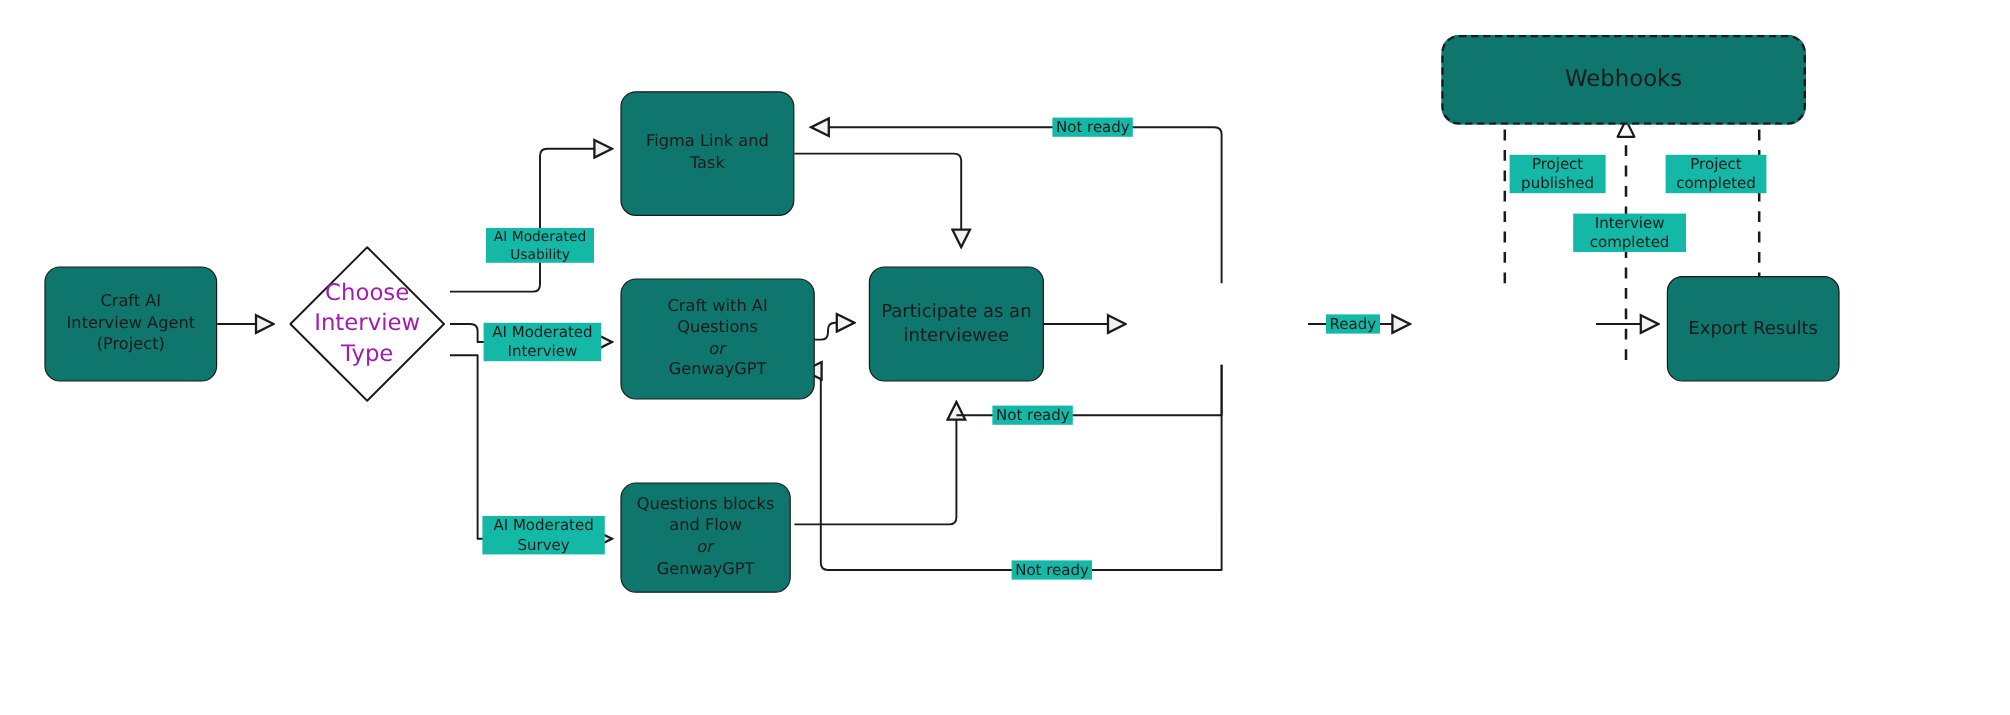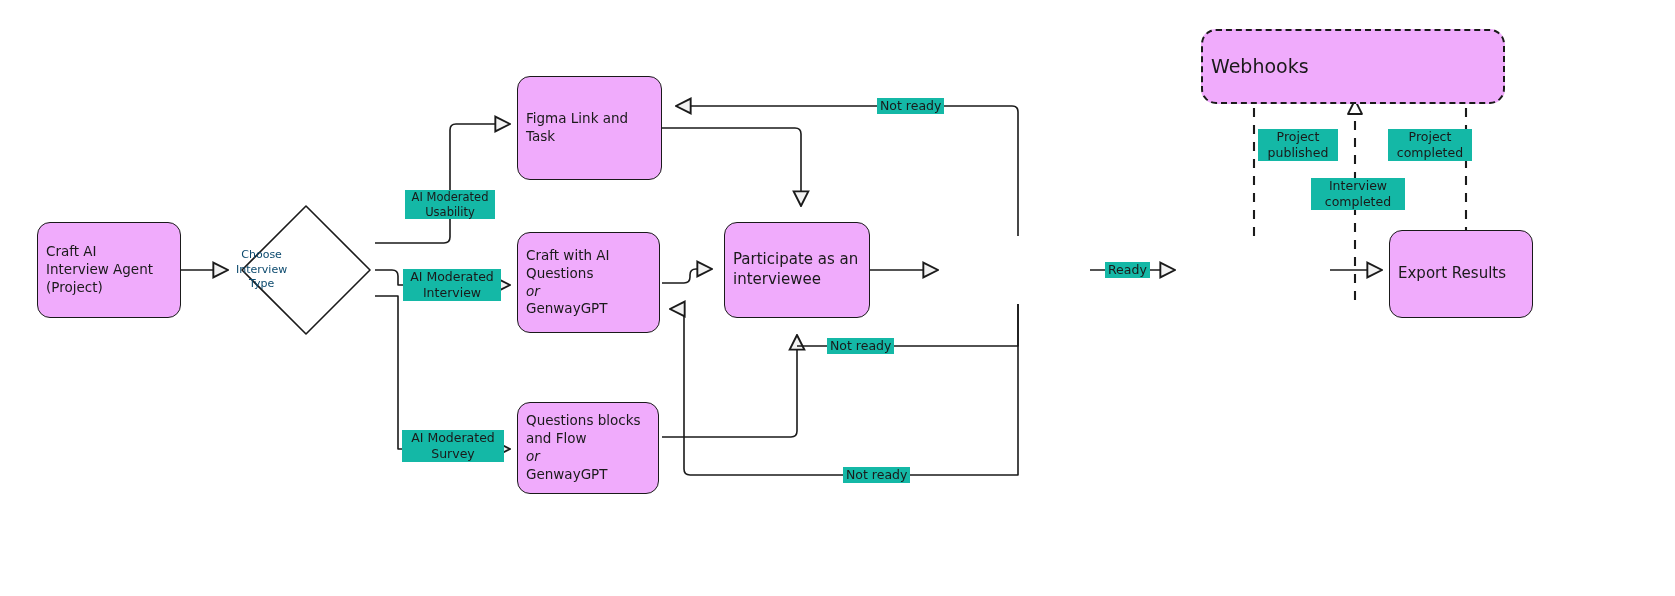--- a/index.html
+++ b/index.html
@@ -26,22 +26,22 @@
     width: 1675px;
     height: 596px;
     pointer-events: none;
   }
   .node {
     position: absolute;
     box-sizing: border-box;
     display: flex;
     align-items: center;
     justify-content: center;
-    text-align: left;
-    background: #f0abfc;
+    text-align: center;
+    background: #0f766e;
     border: 1.6px solid #1a1a1a;
     border-radius: 13px;
     font-size: 13.5px;
     line-height: 1.33;
     color: #1a1a1a;
     padding: 4px 8px;
   }
   .node.big-text { font-size: 15px; }
   .node.dashed {
     border-style: dashed;
@@ -56,24 +56,25 @@
     width: 140px;
     height: 140px;
   }
   .diamond-wrap svg { position: absolute; left: 0; top: 0; }
   .diamond-label {
     position: absolute;
     left: 0; top: 0;
     width: 140px; height: 140px;
     display: flex;
     align-items: center;
+    justify-content: center;
     text-align: center;
-    font-size: 11px;
+    font-size: 19px;
     line-height: 1.33;
-    color: #0c4a6e;
+    color: #a21caf;
   }
   .edge-label {
     position: absolute;
     background: #14b8a6;
     font-size: 12.5px;
     line-height: 1.28;
     color: #1a1a1a;
     text-align: center;
     white-space: nowrap;
     padding: 0 3px;
@@ -155,21 +156,21 @@
     </div>
   </div>
 
   <div class="node" style="left:517px; top:76px; width:145px; height:104px;">
     <span class="txt">
       <span>Figma Link and</span><br>
       <span>Task</span>
     </span>
   </div>
 
-  <div class="node" style="left:517px; top:232px; width:143px; height:101px;">
+  <div class="node" style="left:517px; top:232px; width:162px; height:101px;">
     <span class="txt">
       <span>Craft with AI</span><br>
       <span>Questions</span><br>
       <span class="em">or</span><br>
       <span>GenwayGPT</span>
     </span>
   </div>
 
   <div class="node" style="left:517px; top:402px; width:142px; height:92px;">
     <span class="txt">

